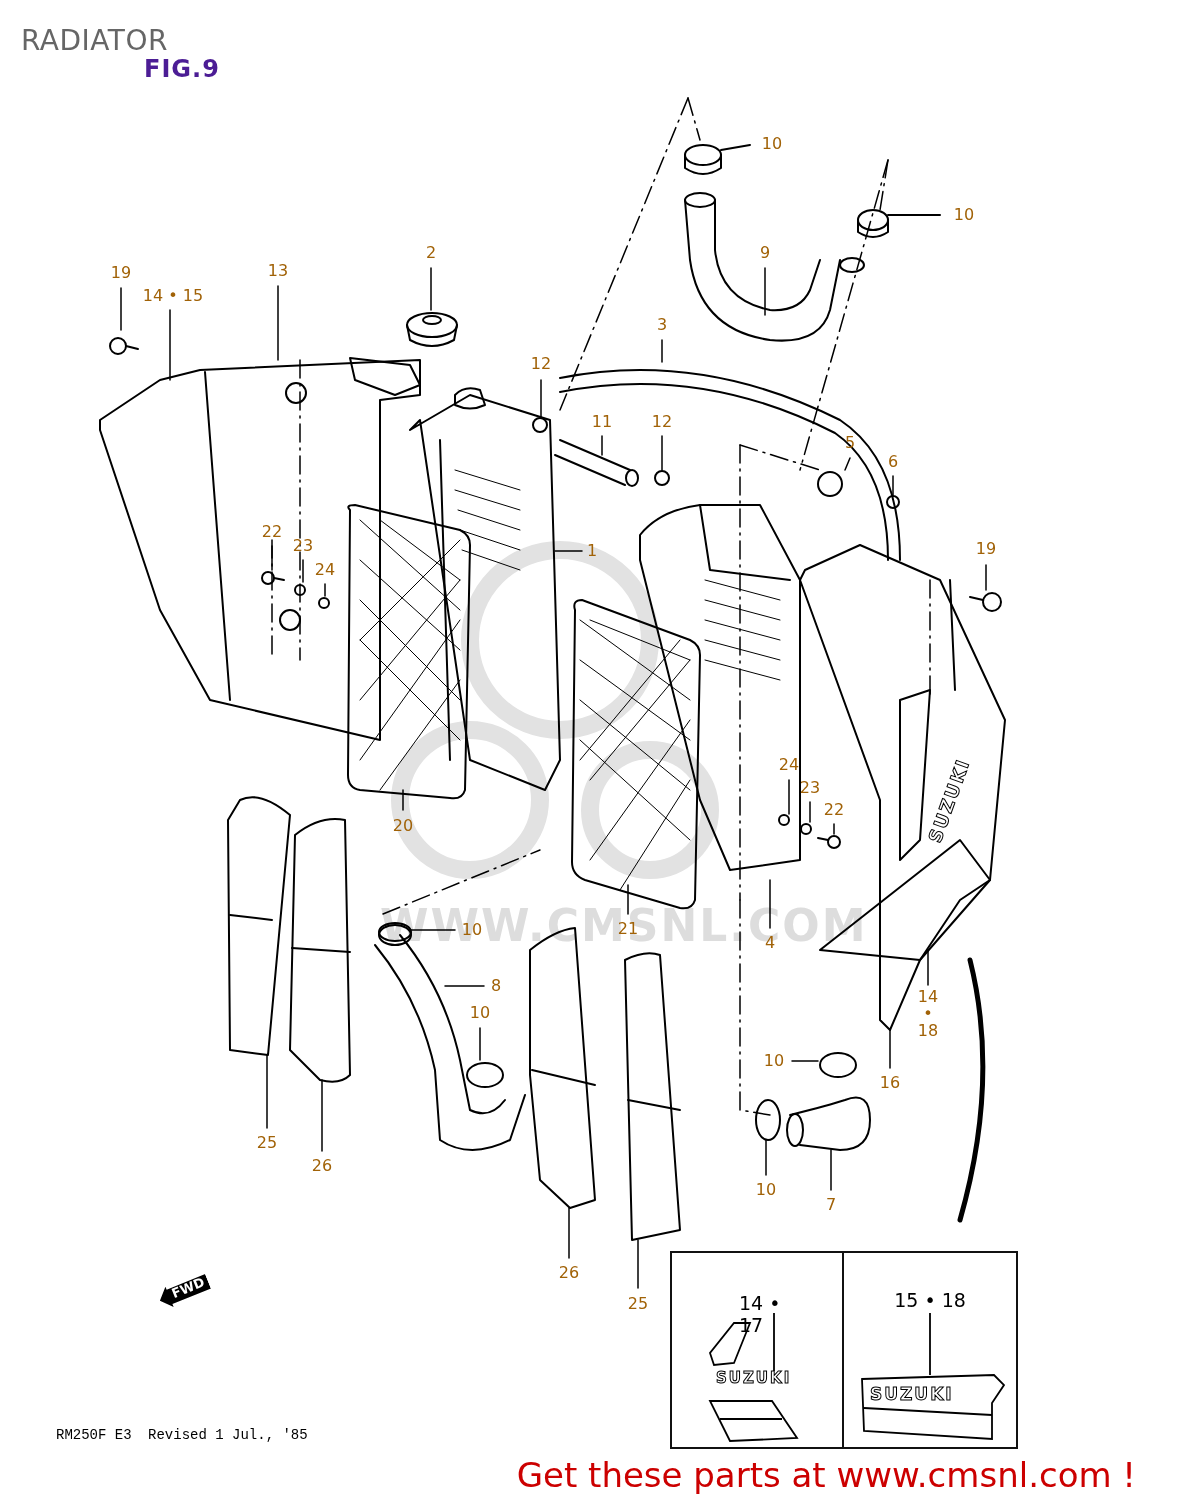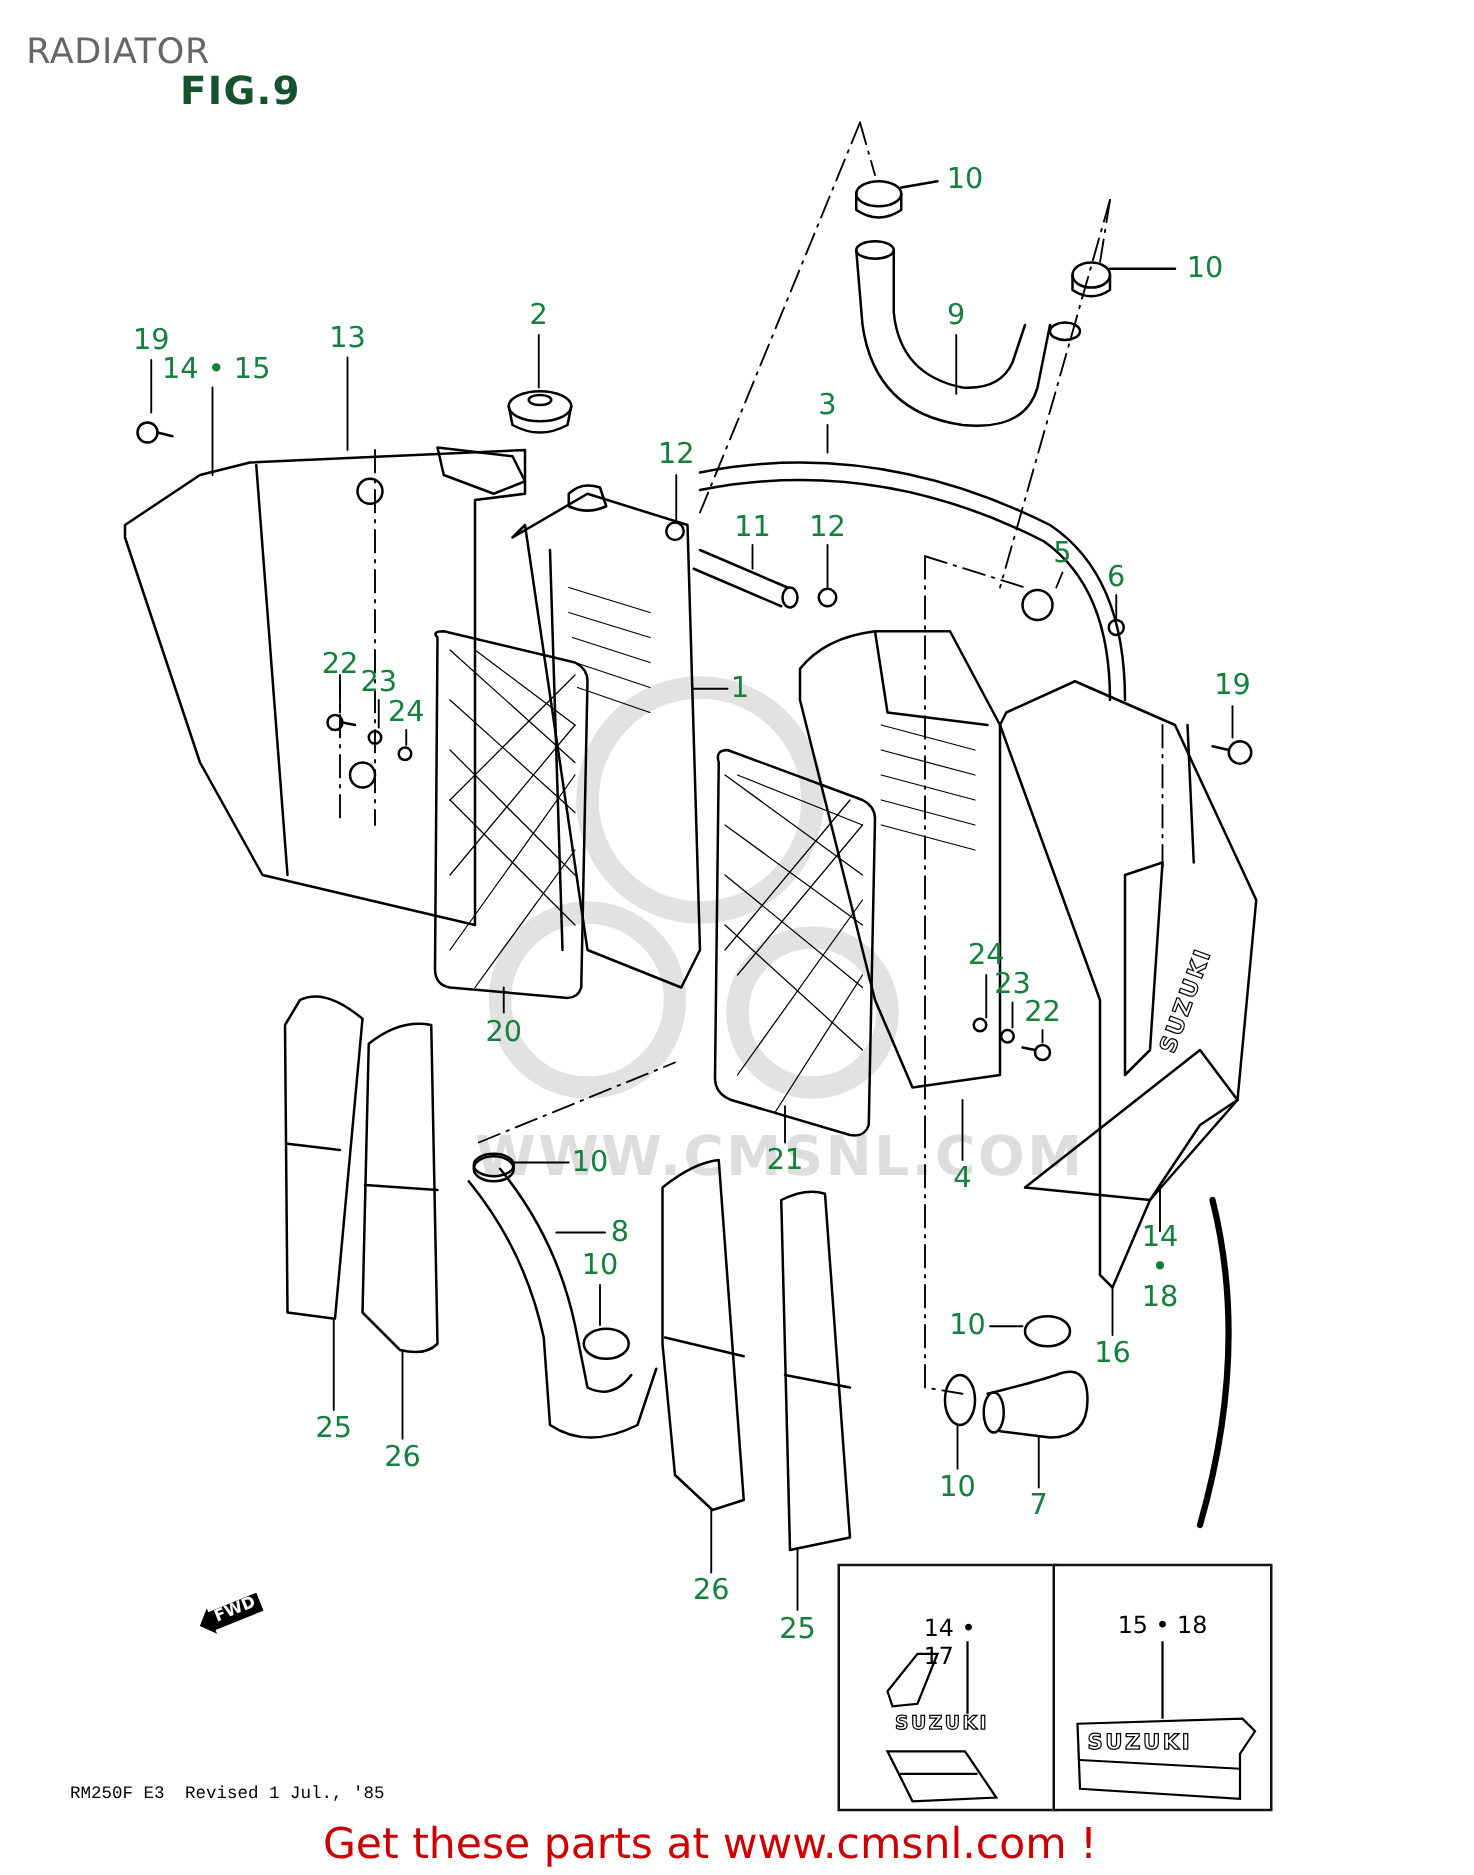--- a/index.html
+++ b/index.html
@@ -1,23 +1,23 @@
 <!DOCTYPE html>
 <html><head>
 <meta charset="utf-8">
 <style>
   html, body { margin:0; padding:0; background:#ffffff; }
   body { width:1179px; height:1500px; position:relative; overflow:hidden; font-family:"Liberation Sans", sans-serif; }
   .page-title { position:absolute; left:21px; top:24px; font-size:28px; color:#666666; letter-spacing:0.5px; font-family:"DejaVu Sans", sans-serif; }
-  .fig-title { position:absolute; left:144px; top:55px; font-size:31px; font-weight:bold; color:#14532d; font-family:"DejaVu Sans", sans-serif; letter-spacing:1px; }
+  .fig-title { position:absolute; left:144px; top:55px; font-size:24px; font-weight:bold; color:#4c1d95; font-family:"DejaVu Sans", sans-serif; letter-spacing:1px; }
   svg.diagram { position:absolute; left:0; top:0; }
-  .callout { position:absolute; font-family:"DejaVu Sans", sans-serif; font-size:23px; color:#15803d; line-height:1; white-space:nowrap; transform:translate(-50%,-50%); }
+  .callout { position:absolute; font-family:"DejaVu Sans", sans-serif; font-size:16px; color:#a16207; line-height:1; white-space:nowrap; transform:translate(-50%,-50%); }
   .callout.stack { text-align:center; line-height:1.05; white-space:pre; }
   .footer-model { position:absolute; left:56px; top:1427px; font-family:Liberation Mono, monospace; font-size:14px; color:#000; }
-  .cta { position:absolute; left:0; width:1136px; top:1455px; text-align:center; font-family:"DejaVu Sans", sans-serif; font-size:34px; color:#cc0000; }
+  .cta { position:absolute; left:0; width:1136px; top:1455px; text-align:right; font-family:"DejaVu Sans", sans-serif; font-size:34px; color:#cc0000; }
   .watermark { position:absolute; left:380px; top:900px; font-family:"DejaVu Sans", sans-serif; font-weight:bold; font-size:44px; color:#dddddd; letter-spacing:2px; }
   .inset { position:absolute; border:2px solid #111; background:#fff; }
   .inset-label { position:absolute; font-family:"DejaVu Sans", sans-serif; font-size:19px; transform:translate(-50%,-50%); }
   .badge { position:absolute; font-family:"DejaVu Sans", sans-serif; font-weight:bold; font-size:14px; letter-spacing:2px; color:#fff; -webkit-text-stroke:1px #000; }
 </style>
 </head>
 <body>
 
 <div class="page-title">RADIATOR</div>
 <div class="fig-title">FIG.9</div>

